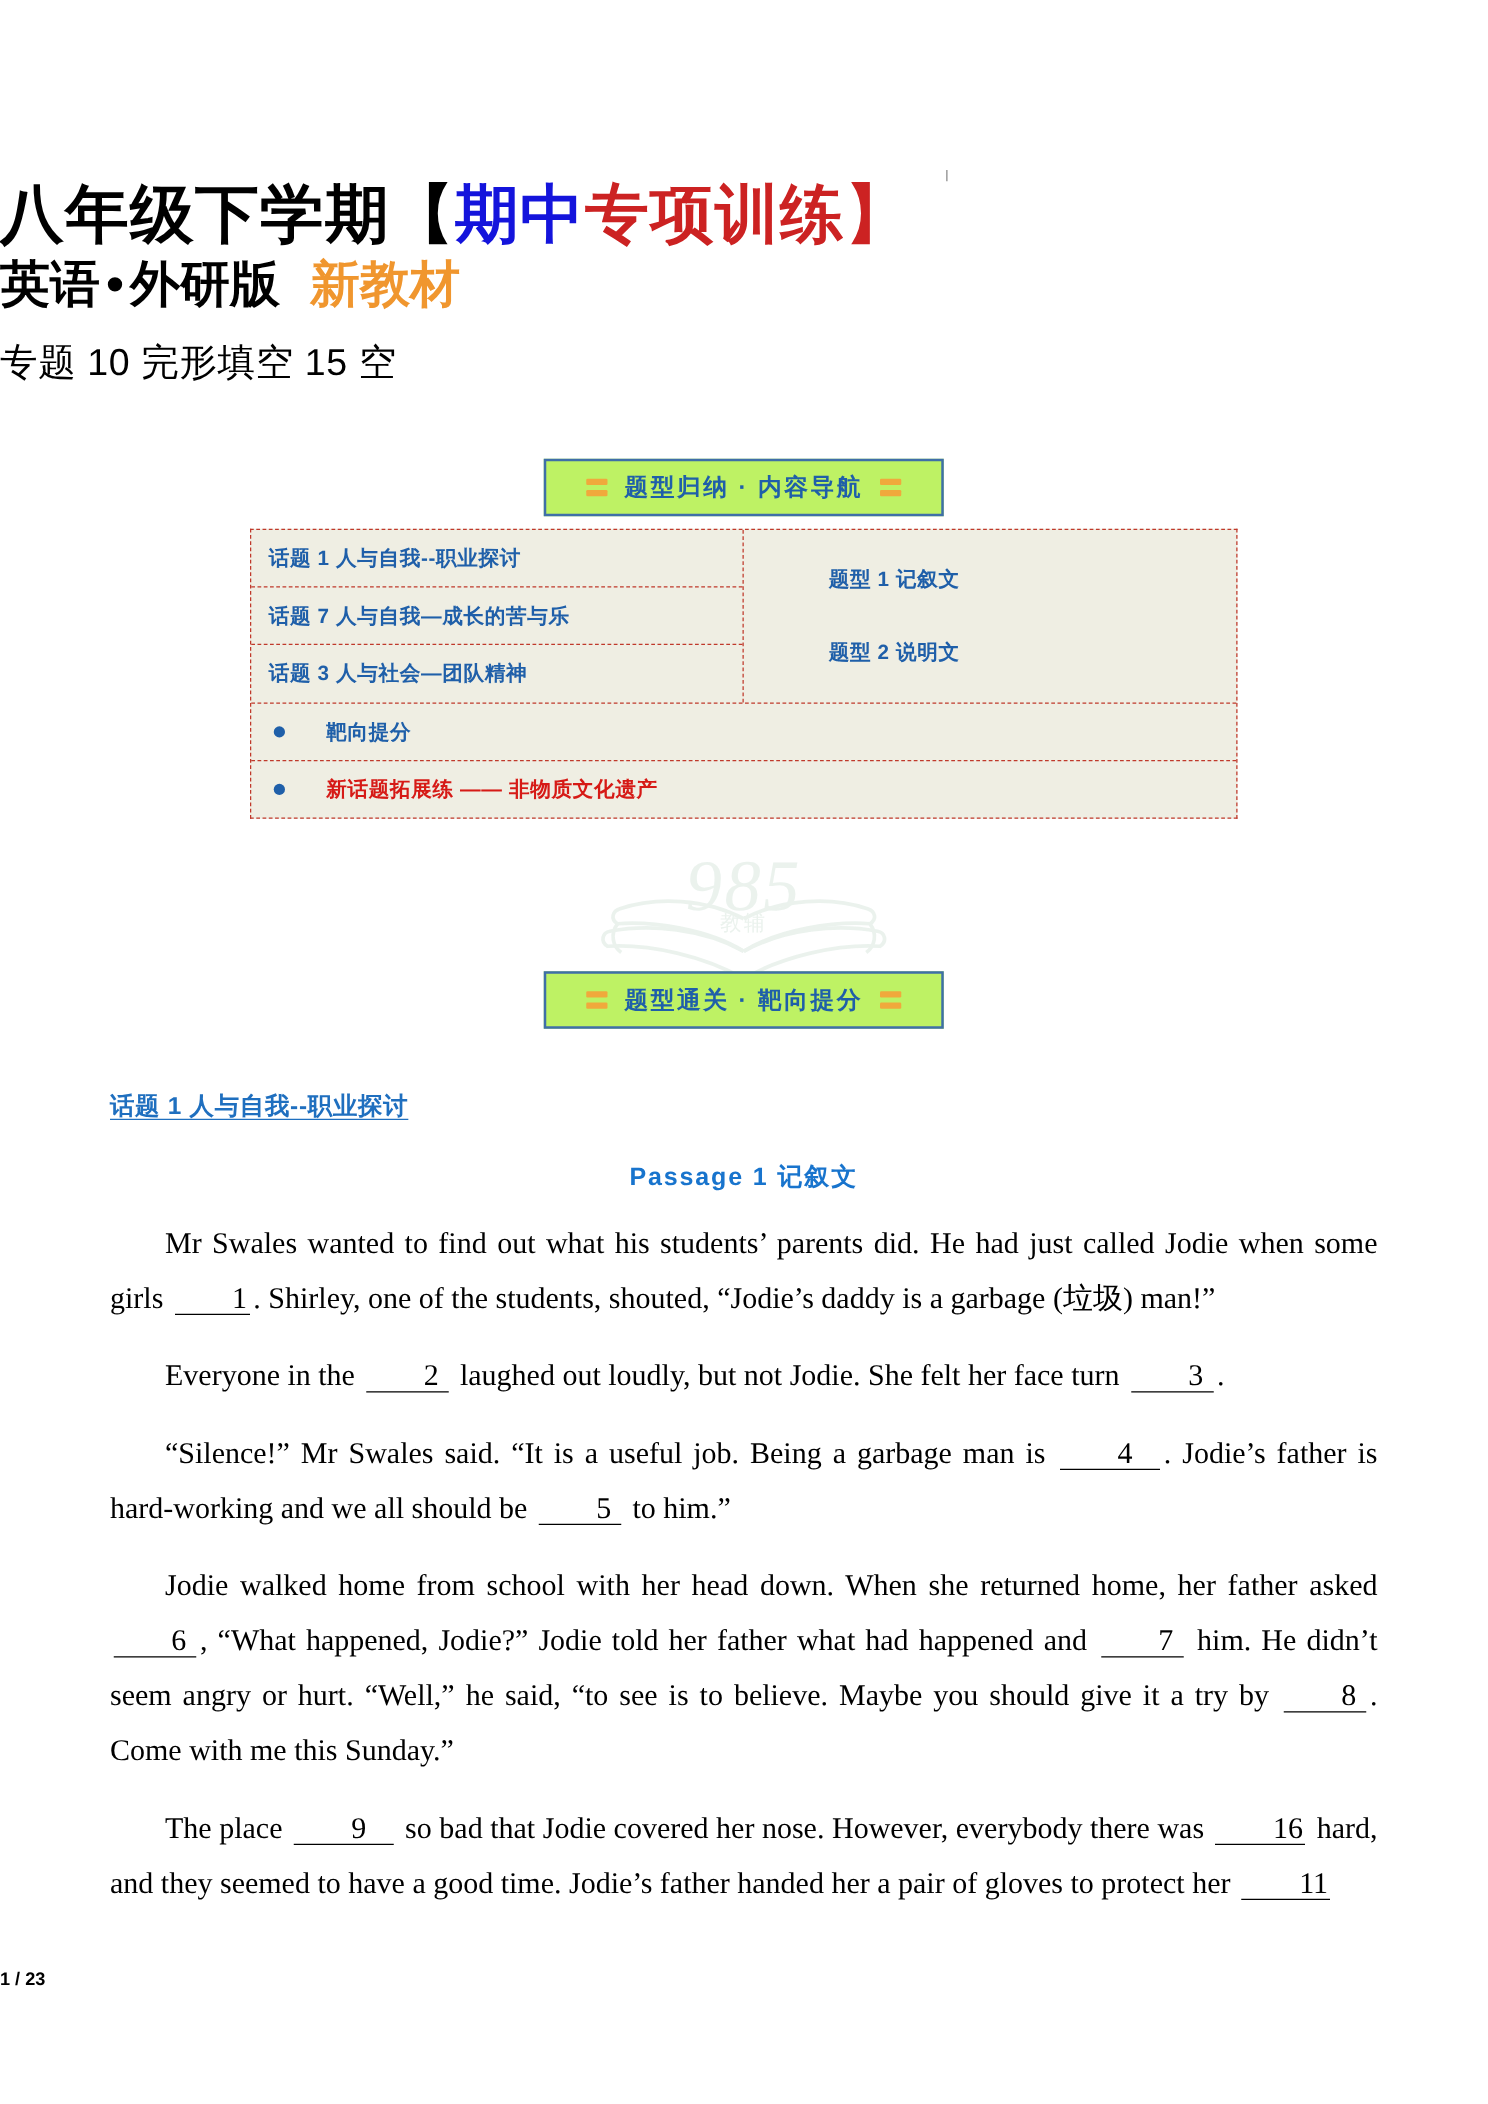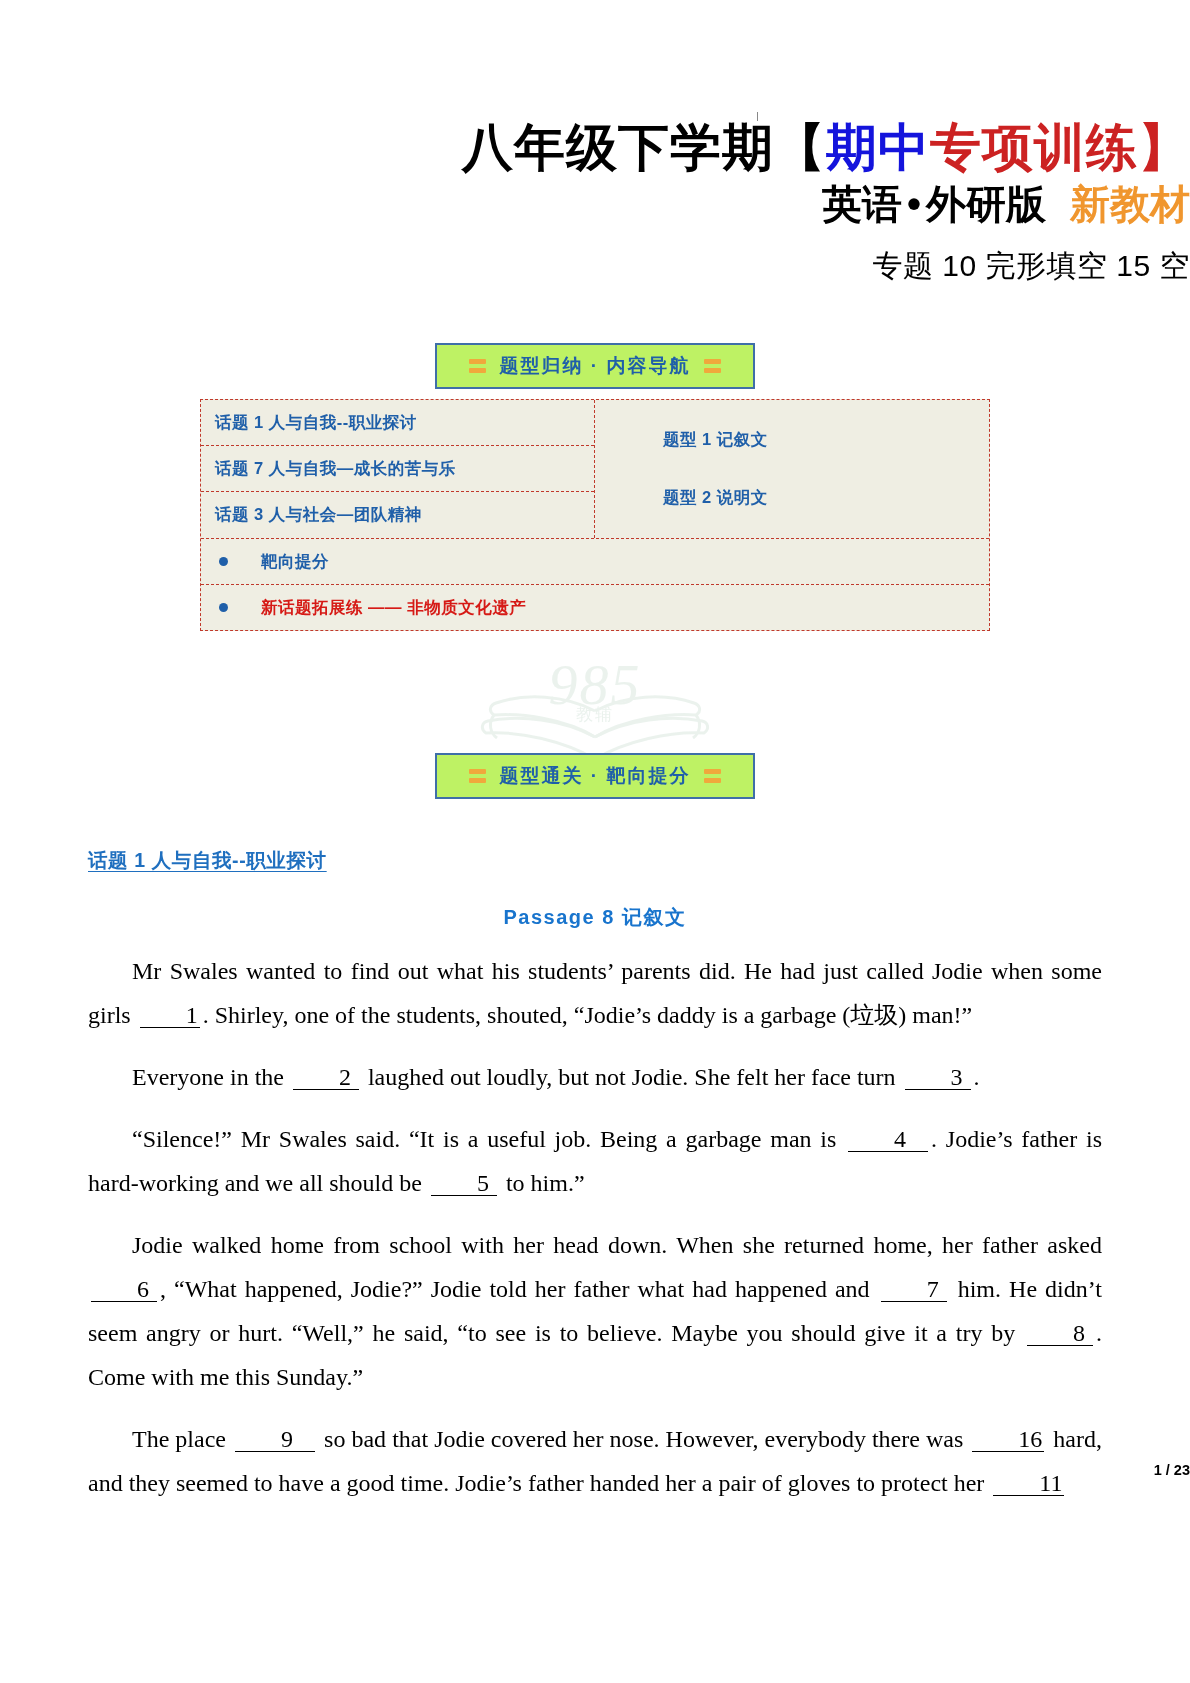--- a/index.html
+++ b/index.html
@@ -19,22 +19,23 @@
   .page {
     position: relative;
     width: 1190px;
     height: 1683px;
     background: #fff;
     box-sizing: border-box;
   }
 
   
   .title-block {
-    text-align: right;
+    text-align: left;
     padding-top: 118px;
+    margin-top: 24px;
   }
   .tick-mark {
     position: absolute;
     left: 757px;
     top: 112px;
     width: 1px;
     height: 9px;
     background: #888;
   }
   .main-title {
@@ -267,22 +268,22 @@
   }
   .bw-sm { min-width: 44px; }
   .bw-md { min-width: 62px; }
   .bw-lg { min-width: 76px; }
 
   
   .footer {
     position: absolute;
     left: 0;
     right: 0;
-    top: 1462px;
-    text-align: right;
+    top: 1552px;
+    text-align: left;
     font-family: "Liberation Sans", sans-serif;
     font-weight: bold;
     font-size: 14.5px;
     color: #000;
   }
 </style>
 </head>
 <body>
 
 <div class="page">
@@ -369,21 +370,21 @@
       <span class="banner-text">题型通关 · 靶向提分</span>
       <span class="eq-mark">
           <i></i>
           <i></i>
         </span>
     </div>
   </div>
 
   <div class="body-area">
     <div class="section-head">话题 1  人与自我--职业探讨</div>
-    <div class="passage-head">Passage 8  记叙文</div>
+    <div class="passage-head">Passage 1  记叙文</div>
     <div id="paragraphs">
         <div class="para">Mr Swales wanted to find out what his students’ parents did. He had just called Jodie when some girls <span class="blank bw-sm">1</span>. Shirley, one of the students, shouted, “Jodie’s daddy is a garbage (垃圾) man!”</div>
         <div class="para">Everyone in the <span class="blank bw-md">2</span> laughed out loudly, but not Jodie. She felt her face turn <span class="blank bw-md">3</span>.</div>
         <div class="para">“Silence!” Mr Swales said. “It is a useful job. Being a garbage man is <span class="blank bw-lg">4</span>. Jodie’s father is hard-working and we all should be <span class="blank bw-md">5</span> to him.”</div>
         <div class="para">Jodie walked home from school with her head down. When she returned home, her father asked <span class="blank bw-md">6</span>, “What happened, Jodie?” Jodie told her father what had happened and <span class="blank bw-md">7</span> him. He didn’t seem angry or hurt. “Well,” he said, “to see is to believe. Maybe you should give it a try by <span class="blank bw-md">8</span>. Come with me this Sunday.”</div>
         <div class="para">The place <span class="blank bw-lg">9</span> so bad that Jodie covered her nose. However, everybody there was <span class="blank bw-md">16</span> hard, and they seemed to have a good time. Jodie’s father handed her a pair of gloves to protect her <span class="blank bw-md">11</span></div>
       </div>
   </div>
 
   <div class="footer">1 / 23</div>

